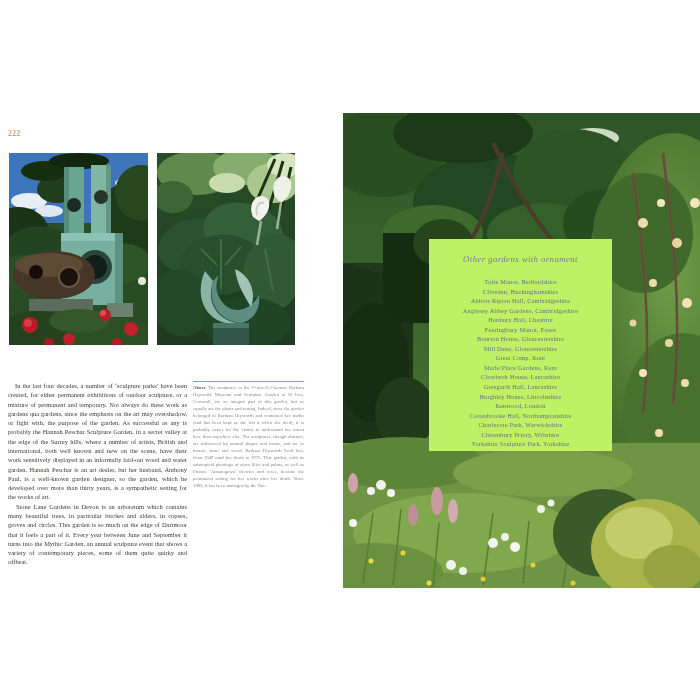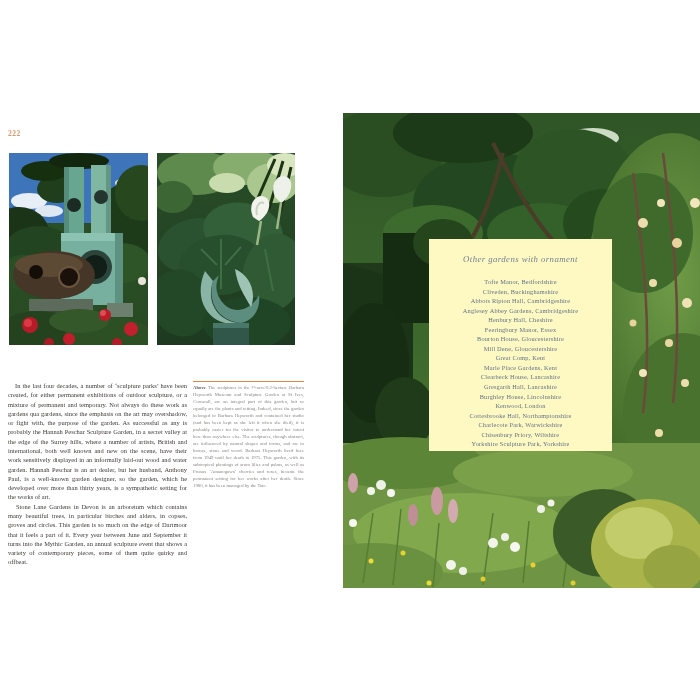--- a/index.html
+++ b/index.html
@@ -21,21 +21,21 @@
 
   .caption-col{position:absolute;left:193px;top:268px;width:111px;}
   .caption-rule{border-top:1px solid #e0873f;margin:0 0 3px 0;}
   .caption{margin:0;font-size:4.75px;line-height:1.47;color:#8b8784;text-align:justify;}
   .cap-label{font-weight:bold;color:#5e5a56;margin-right:2px;}
 
   
   .right-page{position:absolute;left:343px;top:113px;width:357px;height:475px;overflow:hidden;}
   .right-page svg{display:block;}
 
-  .overlay-box{position:absolute;left:86px;top:126px;width:183px;height:212px;background:#fef9c3;
+  .overlay-box{position:absolute;left:86px;top:126px;width:183px;height:212px;background:#bef264;
                text-align:center;box-sizing:border-box;padding-top:15px;}
   .box-heading{font-style:italic;font-size:8.8px;color:#75828e;letter-spacing:.4px;margin:0;}
   .box-list{margin-top:13px;}
   .box-list-item{font-size:6.3px;line-height:9.55px;color:#5f7286;letter-spacing:.2px;}
 </style>
 </head>
 <body>
 
 <div class="spread">
 

